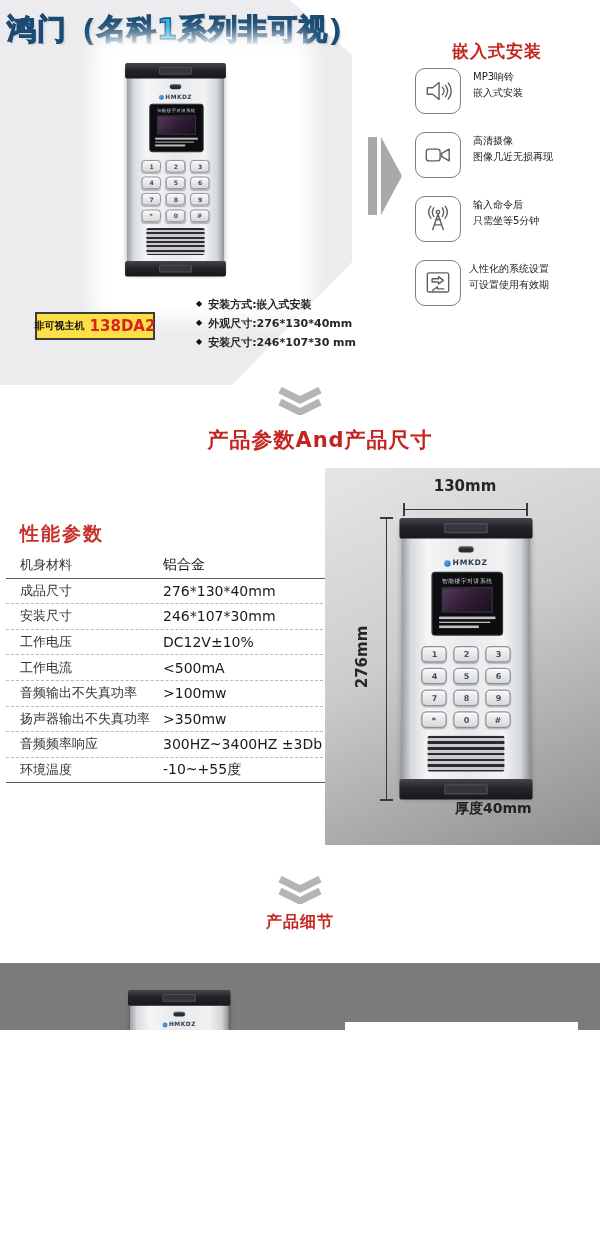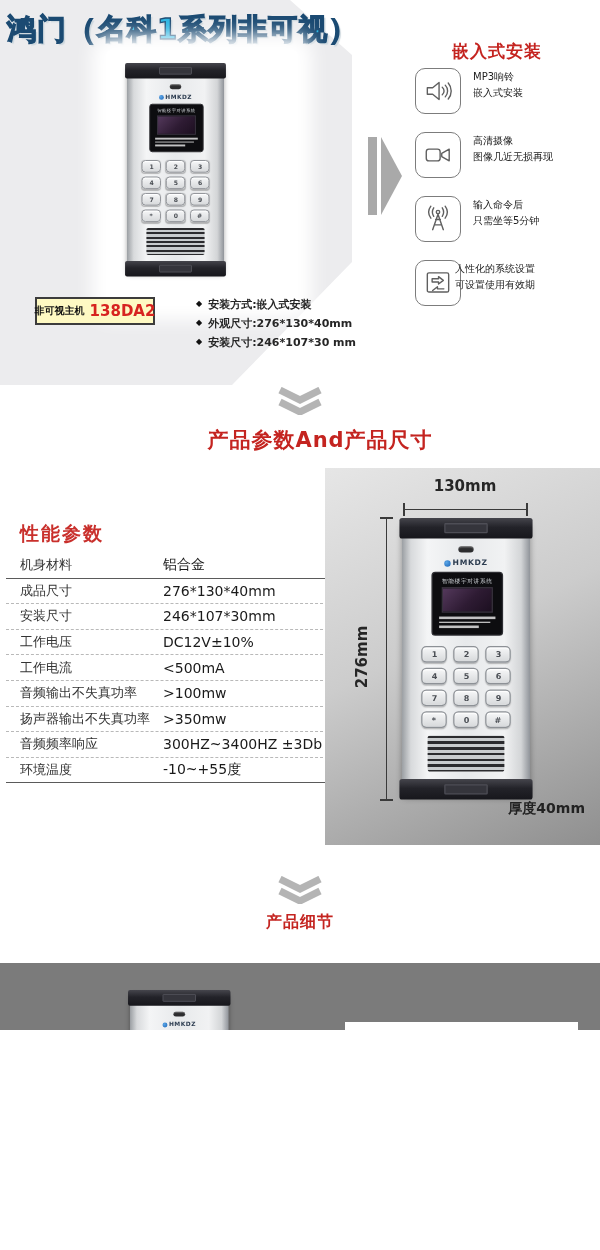--- a/index.html
+++ b/index.html
@@ -11,21 +11,21 @@
   .abs{position:absolute;}
 
   
   .hero-bg{left:0;top:0;width:600px;height:385px;background:#ececee;
     clip-path:polygon(0 0,290px 0,352px 55px,352px 262px,232px 385px,0 385px);}
   .hero-photo{left:106px;top:50px;width:192px;height:256px;background:#fff;
     box-shadow:0 0 18px 14px #ffffff;border-radius:6px;}
   .page-title{left:7px;top:10px;font-size:29px;font-weight:bold;letter-spacing:1px;
     color:#2ab5e2;-webkit-text-stroke:1.3px #1b4a72;text-shadow:2px 2px 1px #cdd7dd;white-space:nowrap;}
 
-  .model-box{left:35px;top:297px;width:120px;height:28px;background:#fef9c3;border:2px solid #3c3c3c;
+  .model-box{left:35px;top:312px;width:120px;height:28px;background:#fde047;border:2px solid #3c3c3c;
     display:flex;align-items:center;justify-content:center;gap:5px;}
   .model-box .m-label{font-size:10px;font-weight:bold;color:#111;white-space:nowrap;}
   .model-box .m-num{font-size:15px;font-weight:bold;color:#d7231f;white-space:nowrap;}
 
   .spec-list{left:196px;top:297px;list-style:none;margin:0;padding:0;}
   .spec-list li{display:flex;align-items:flex-start;gap:6px;margin-bottom:4px;
     font-size:11px;font-weight:bold;color:#262626;white-space:nowrap;}
   .spec-list .diamond{font-size:8px;color:#111;margin-top:2px;}
 
   .divider-arrow-bar{left:368px;top:137px;width:9px;height:78px;background:#a9a9a9;}
@@ -55,21 +55,21 @@
   
   .dim-box{left:325px;top:468px;width:275px;height:377px;
     background:linear-gradient(155deg,#e6e6e6 0%,#cccccc 45%,#a5a5a5 80%,#8f8f8f 100%);}
   .dim-w-label{left:402px;top:477px;width:126px;text-align:center;font-size:15px;font-weight:bold;color:#262626;}
   .dim-w-line{left:403px;top:509px;width:124px;border-top:1.5px solid #3a3a3a;}
   .dim-tick-v{width:1.5px;height:13px;background:#3a3a3a;}
   .dim-tick-h{width:13px;height:1.5px;background:#3a3a3a;}
   .dim-h-line{left:386px;top:517px;height:283px;border-left:1.5px solid #3a3a3a;}
   .dim-h-label{left:327px;top:648px;width:70px;text-align:center;font-size:15px;font-weight:bold;color:#262626;
     transform:rotate(-90deg);}
-  .dim-d-label{left:455px;top:800px;width:130px;text-align:right;font-size:14px;font-weight:bold;color:#222;}
+  .dim-d-label{left:455px;top:800px;width:130px;text-align:left;font-size:14px;font-weight:bold;color:#222;}
 
   
   .detail-bg{left:0;top:963px;width:600px;height:287px;background:#7b7b7b;}
   .callout-svg{left:0;top:963px;}
   .callout-label{color:#efefef;font-size:16px;font-weight:bold;letter-spacing:2px;white-space:nowrap;}
   .detail-panel{left:345px;top:1022px;width:233px;height:138px;background:#fff;}
   .closeup-keys{left:366px;top:1042px;width:94px;height:104px;overflow:hidden;
     background:linear-gradient(135deg,#d9dbdd,#c3c6c9);
     display:grid;grid-template-columns:40px 40px;grid-auto-rows:36px;gap:8px 12px;padding:2px 0 0 3px;}
   .c-key{border:2px solid #7e8287;border-radius:9px;
@@ -255,21 +255,21 @@
     <div>只需坐等5分钟</div>
   </div>
 
   <div class="abs feature-icon" style="left:415px;top:260px;">
     <svg viewBox="0 0 30 30">
       <rect x="5" y="5.5" width="20" height="18" rx="1.5"></rect>
       <path d="M9.5 11 h6 v-2 l4.5 3.5 -4.5 3.5 v-2 h-6 z"></path>
       <path d="M20.5 20.5 h-6 v-2 l-4.5 3.5"></path>
     </svg>
   </div>
-  <div class="abs feature-text" style="left:455px;top:261px;">
+  <div class="abs feature-text" style="left:469px;top:261px;">
     <div>人性化的系统设置</div>
     <div>可设置使用有效期</div>
   </div>
 
   <div class="abs chevron" style="left:277px;top:387px;">
     <svg width="46" height="28" viewBox="0 0 46 28">
       <polyline points="3,3 23,13 43,3" fill="none" stroke="#b4b4b4" stroke-width="7"></polyline>
       <polyline points="3,15 23,25 43,15" fill="none" stroke="#b4b4b4" stroke-width="7"></polyline>
     </svg>
   </div>

